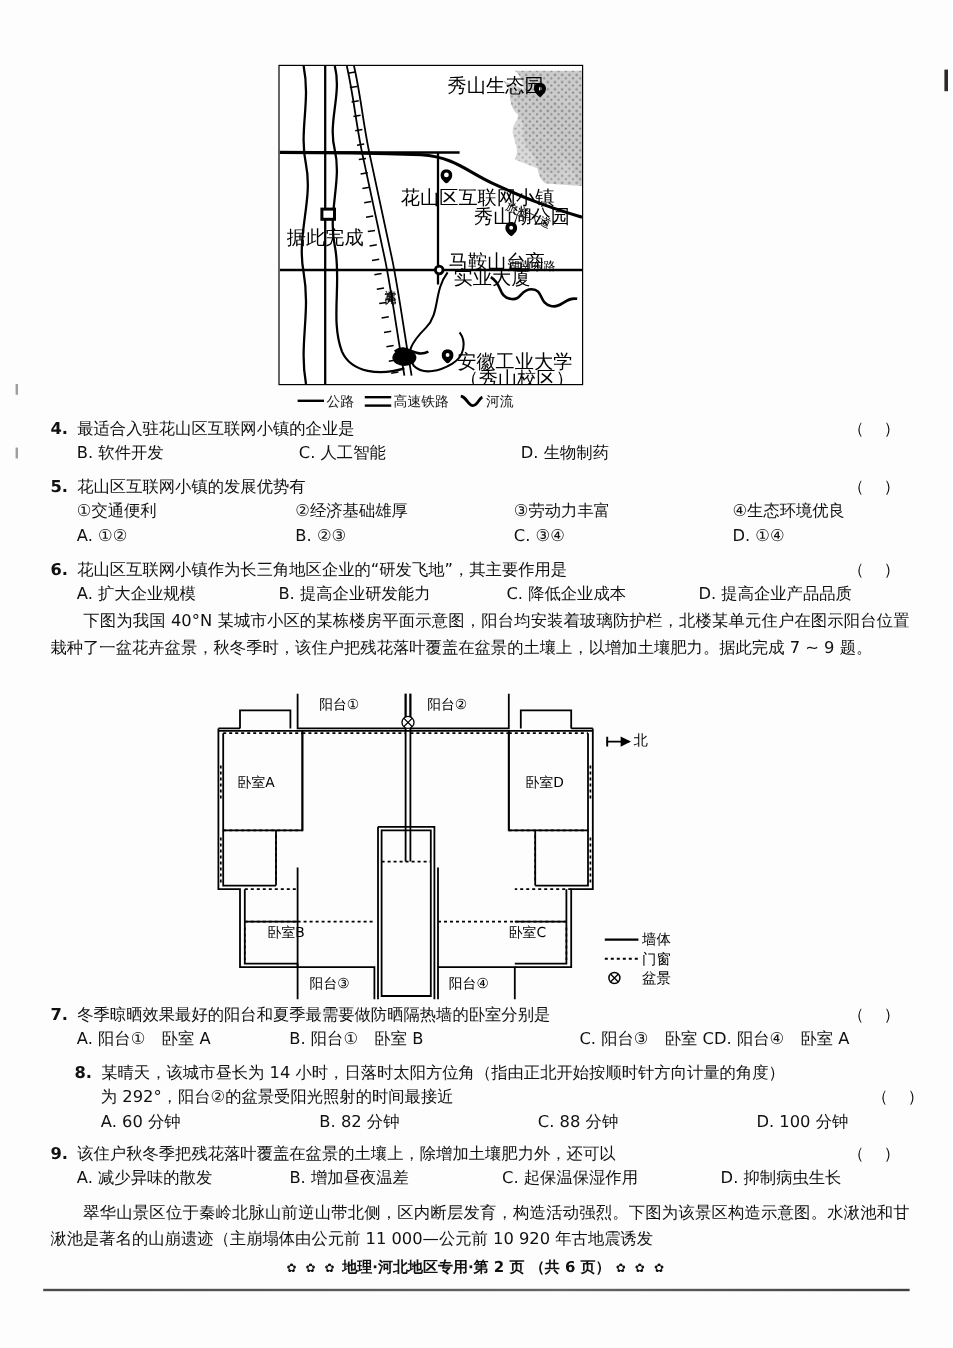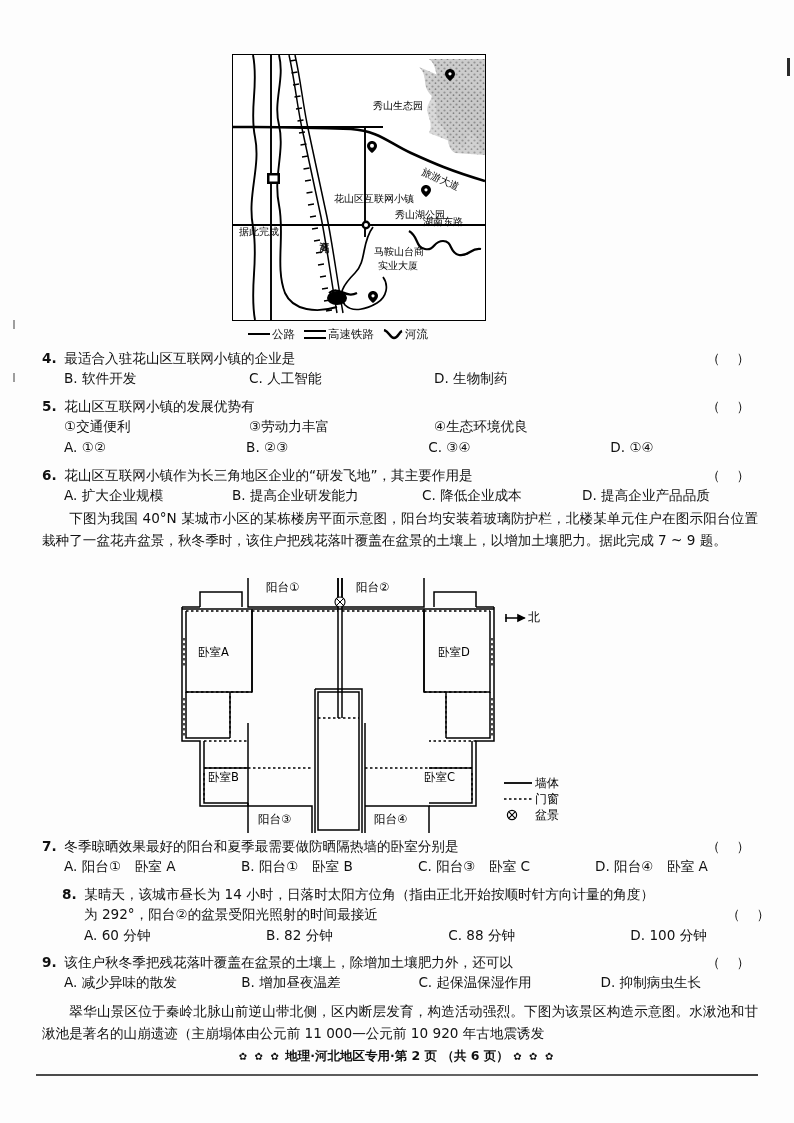--- a/index.html
+++ b/index.html
@@ -30,26 +30,25 @@
     height: 265px;
     border: 1.6px solid #000;
     background: #fff;
     overflow: hidden;
   }
   #map-figure svg { display: block; }
 
   .map-label {
     position: absolute;
     font-family: "DejaVu Sans", "Liberation Sans", sans-serif;
-    font-size: 10px;
+    font-size: 16px;
     line-height: 1.12;
     color: #000;
     white-space: nowrap;
     letter-spacing: 0px;
-    margin-top: 37px;
   }
   .map-poi {
     position: absolute;
     width: 9px; height: 11px;
     color: #000;
   }
   .map-poi svg { display:block; }
 
   .road-name {
     position: absolute;
@@ -305,20 +304,21 @@
   </div>
 
   <div class="qblock" style="top:396px;">
     <div class="qline">
       <span class="qnum">5.</span>
       <span>花山区互联网小镇的发展优势有</span>
       <span class="paren">（    ）</span>
     </div>
     <div class="opts">
       <span style="width:185px;">①交通便利</span>
+      <span style="width:185px;">②经济基础雄厚</span>
       <span style="width:185px;">③劳动力丰富</span>
       <span style="width:150px;">④生态环境优良</span>
     </div>
     <div class="opts">
       <span style="width:185px;">A. ①②</span>
       <span style="width:185px;">B. ②③</span>
       <span style="width:185px;">C. ③④</span>
       <span style="width:150px;">D. ①④</span>
     </div>
   </div>
@@ -434,41 +434,41 @@
       <svg width="12" height="12" viewBox="0 0 12 12">
         <circle cx="6" cy="6" r="5" stroke="#000" stroke-width="1.1" fill="#fff"></circle>
         <path d="M2.4 2.4 L9.6 9.6 M9.6 2.4 L2.4 9.6" stroke="#000" stroke-width="1"></path>
       </svg>
     </div>
 
     <div class="fp-text" style="left:114px;top:2px;">阳台①</div>
     <div class="fp-text" style="left:204px;top:2px;">阳台②</div>
     <div class="fp-text" style="left:46px;top:67px;">卧室A</div>
     <div class="fp-text" style="left:286px;top:67px;">卧室D</div>
-    <div class="fp-text" style="left:56px;top:192px;text-align:center;">卧室B</div>
+    <div class="fp-text" style="left:71px;top:192px;text-align:center;">卧室B</div>
     <div class="fp-text" style="left:272px;top:192px;">卧室C</div>
     <div class="fp-text" style="left:106px;top:234px;">阳台③</div>
     <div class="fp-text" style="left:222px;top:234px;">阳台④</div>
 
     <div class="fp-legend-text" style="left:376px;top:31px;">北</div>
     <div class="fp-legend-text" style="left:383px;top:197px;">墙体</div>
     <div class="fp-legend-text" style="left:383px;top:213px;">门窗</div>
     <div class="fp-legend-text" style="left:383px;top:229px;">盆景</div>
   </div>
 
   <div class="qblock" style="top:836px;">
     <div class="qline">
       <span class="qnum">7.</span>
       <span>冬季晾晒效果最好的阳台和夏季最需要做防晒隔热墙的卧室分别是</span>
       <span class="paren">（    ）</span>
     </div>
     <div class="opts">
       <span style="width:177px;">A. 阳台①　卧室 A</span>
       <span style="width:177px;">B. 阳台①　卧室 B</span>
-      <span style="width:177px;">C. 阳台③　卧室 C</span>
+      <span style="width:177px;text-align:right;">C. 阳台③　卧室 C</span>
       <span style="width:160px;">D. 阳台④　卧室 A</span>
     </div>
   </div>
 
   <div class="qblock" style="top:884px;margin-left:20px;">
     <div class="qline">
       <span class="qnum">8.</span>
       <span>某晴天，该城市昼长为 14 小时，日落时太阳方位角（指由正北开始按顺时针方向计量的角度）</span>
     </div>
     <div class="qline" style="padding-left:22px;">

